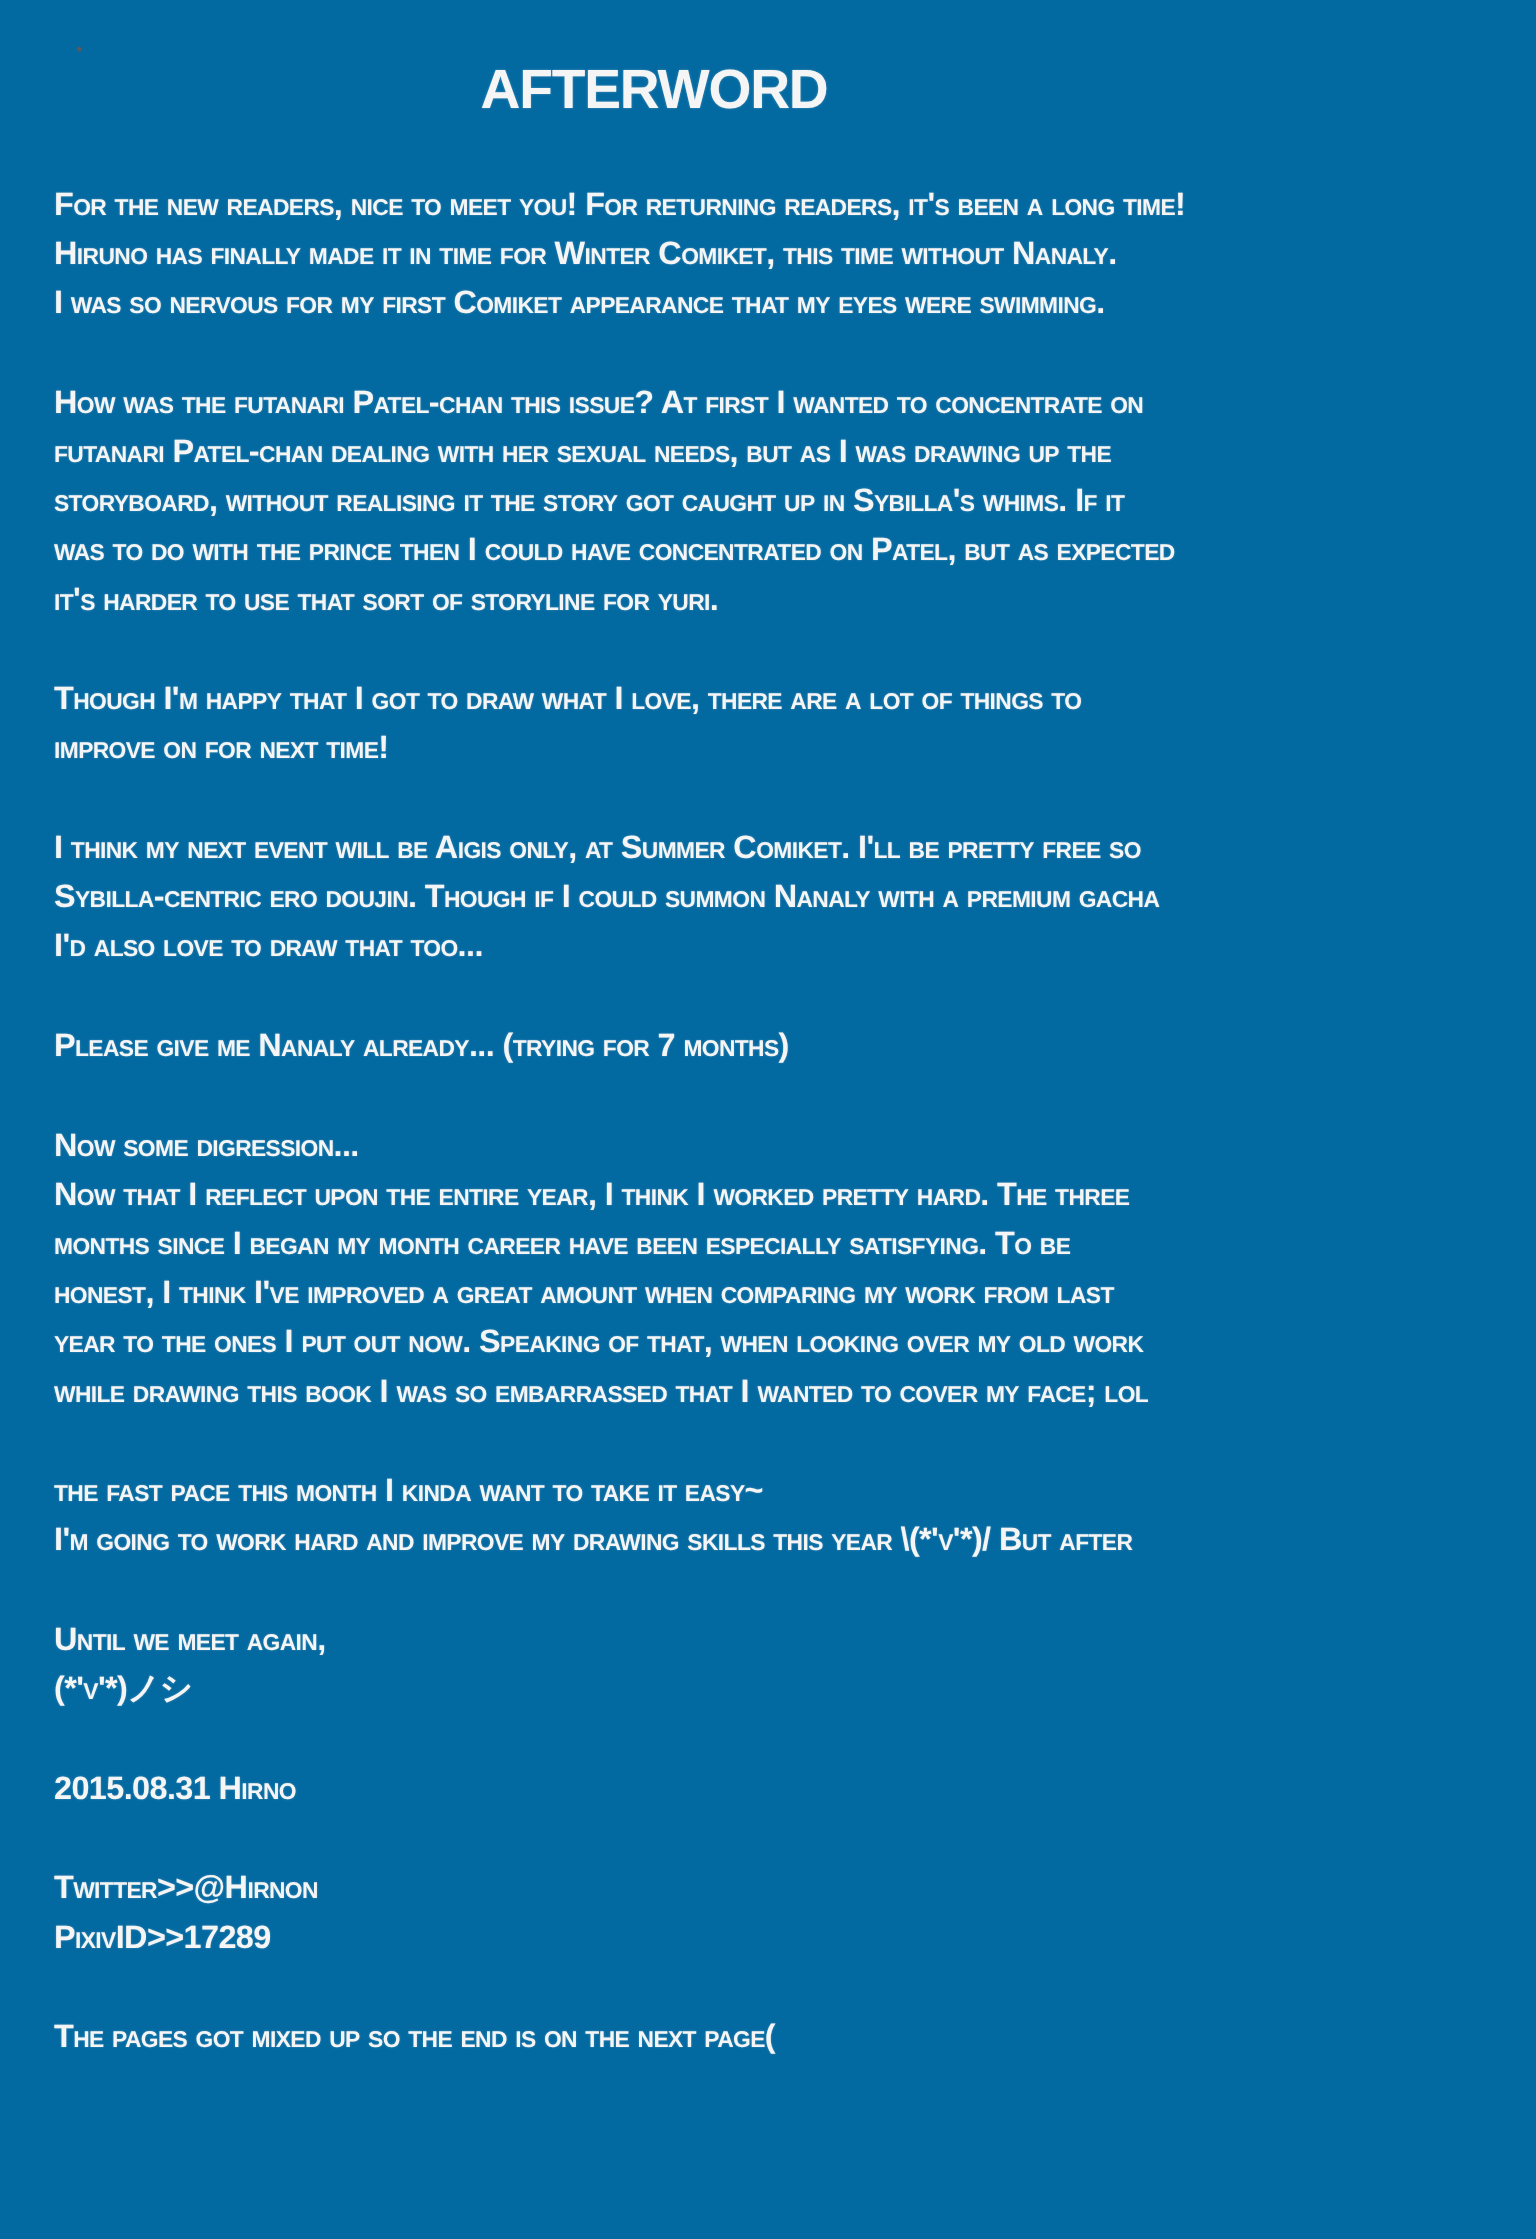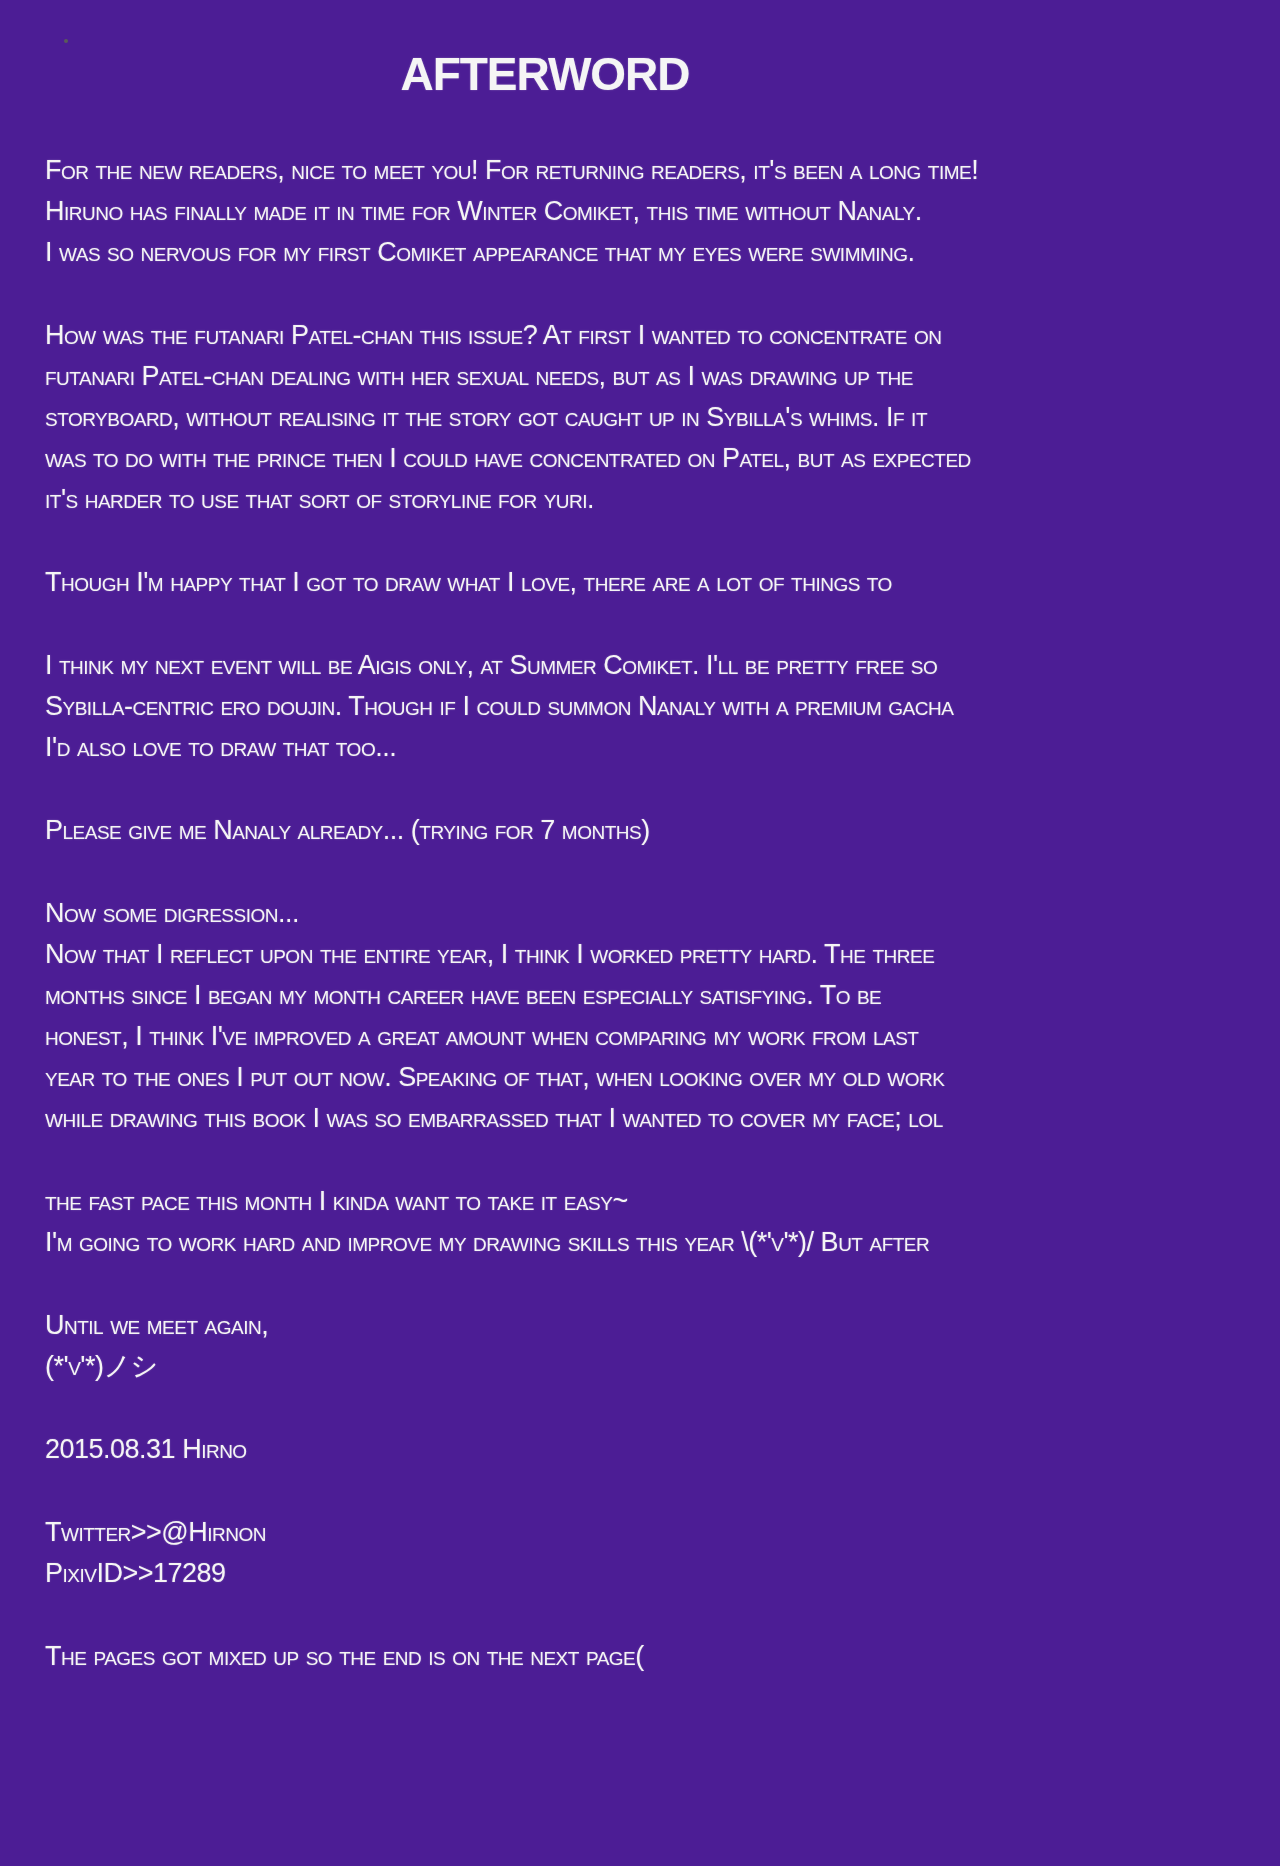--- a/index.html
+++ b/index.html
@@ -4,21 +4,21 @@
 <style>
   html, body {
     margin: 0;
     padding: 0;
     background: #000000;
   }
   .page {
     position: relative;
     width: 1280px;
     height: 1866px;
-    background: #4c1d95;
+    background: #0369a1;
     overflow: hidden;
     font-family: "Liberation Sans", "DejaVu Sans", sans-serif;
     color: #f5f5f5;
   }
   .content {
     position: absolute;
     left: 45px;
     top: 0;
     width: 1120px;
     padding-top: 46px;
@@ -32,21 +32,21 @@
     letter-spacing: -1px;
     margin: 0 0 48px 0;
     text-shadow: 0 0 2px rgba(245,245,245,0.35);
   }
   .para {
     margin: 0 0 42px 0;
   }
   .line {
     font-size: 27px;
     line-height: 41px;
-    font-weight: normal;
+    font-weight: bold;
     font-variant: small-caps;
     letter-spacing: -0.5px;
     white-space: nowrap;
     text-shadow: 0 0 2px rgba(245,245,245,0.3);
   }
   .artifact-dot {
     position: absolute;
     left: 64px;
     top: 39px;
     width: 4px;
@@ -74,20 +74,21 @@
     <div class="para">
       <div class="line">How was the futanari Patel-chan this issue? At first I wanted to concentrate on</div>
       <div class="line">futanari Patel-chan dealing with her sexual needs, but as I was drawing up the</div>
       <div class="line">storyboard, without realising it the story got caught up in Sybilla's whims. If it</div>
       <div class="line">was to do with the prince then I could have concentrated on Patel, but as expected</div>
       <div class="line">it's harder to use that sort of storyline for yuri.</div>
     </div>
 
     <div class="para">
       <div class="line">Though I'm happy that I got to draw what I love, there are a lot of things to</div>
+      <div class="line">improve on for next time!</div>
     </div>
 
     <div class="para">
       <div class="line">I think my next event will be Aigis only, at Summer Comiket. I'll be pretty free so</div>
       <div class="line">Sybilla-centric ero doujin. Though if I could summon Nanaly with a premium gacha</div>
       <div class="line">I'd also love to draw that too...</div>
     </div>
 
     <div class="para">
       <div class="line">Please give me Nanaly already... (trying for 7 months)</div>

